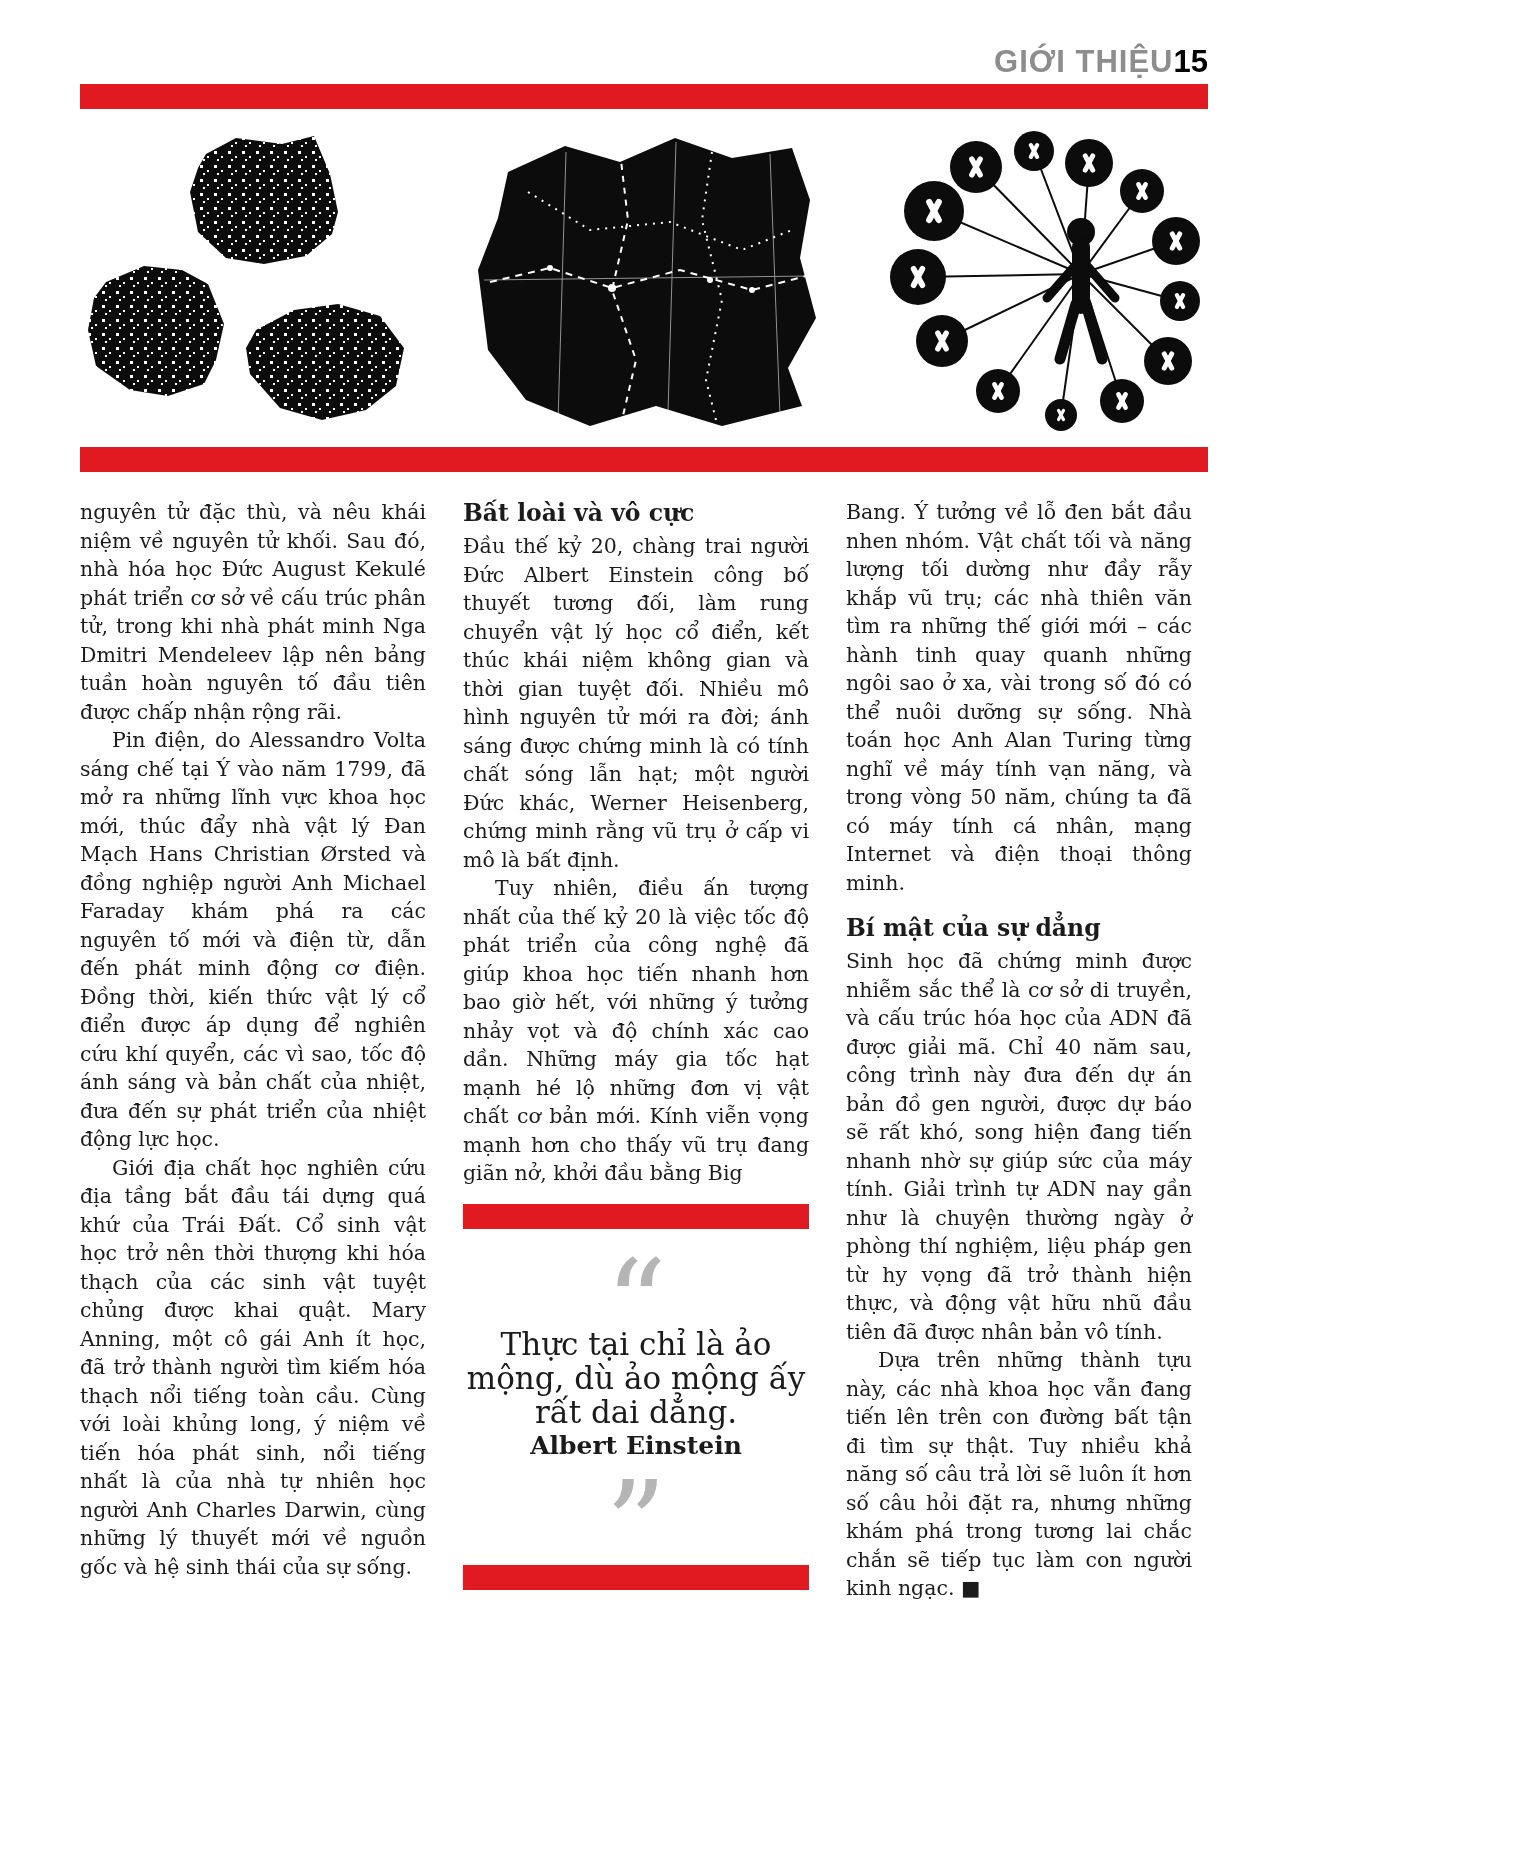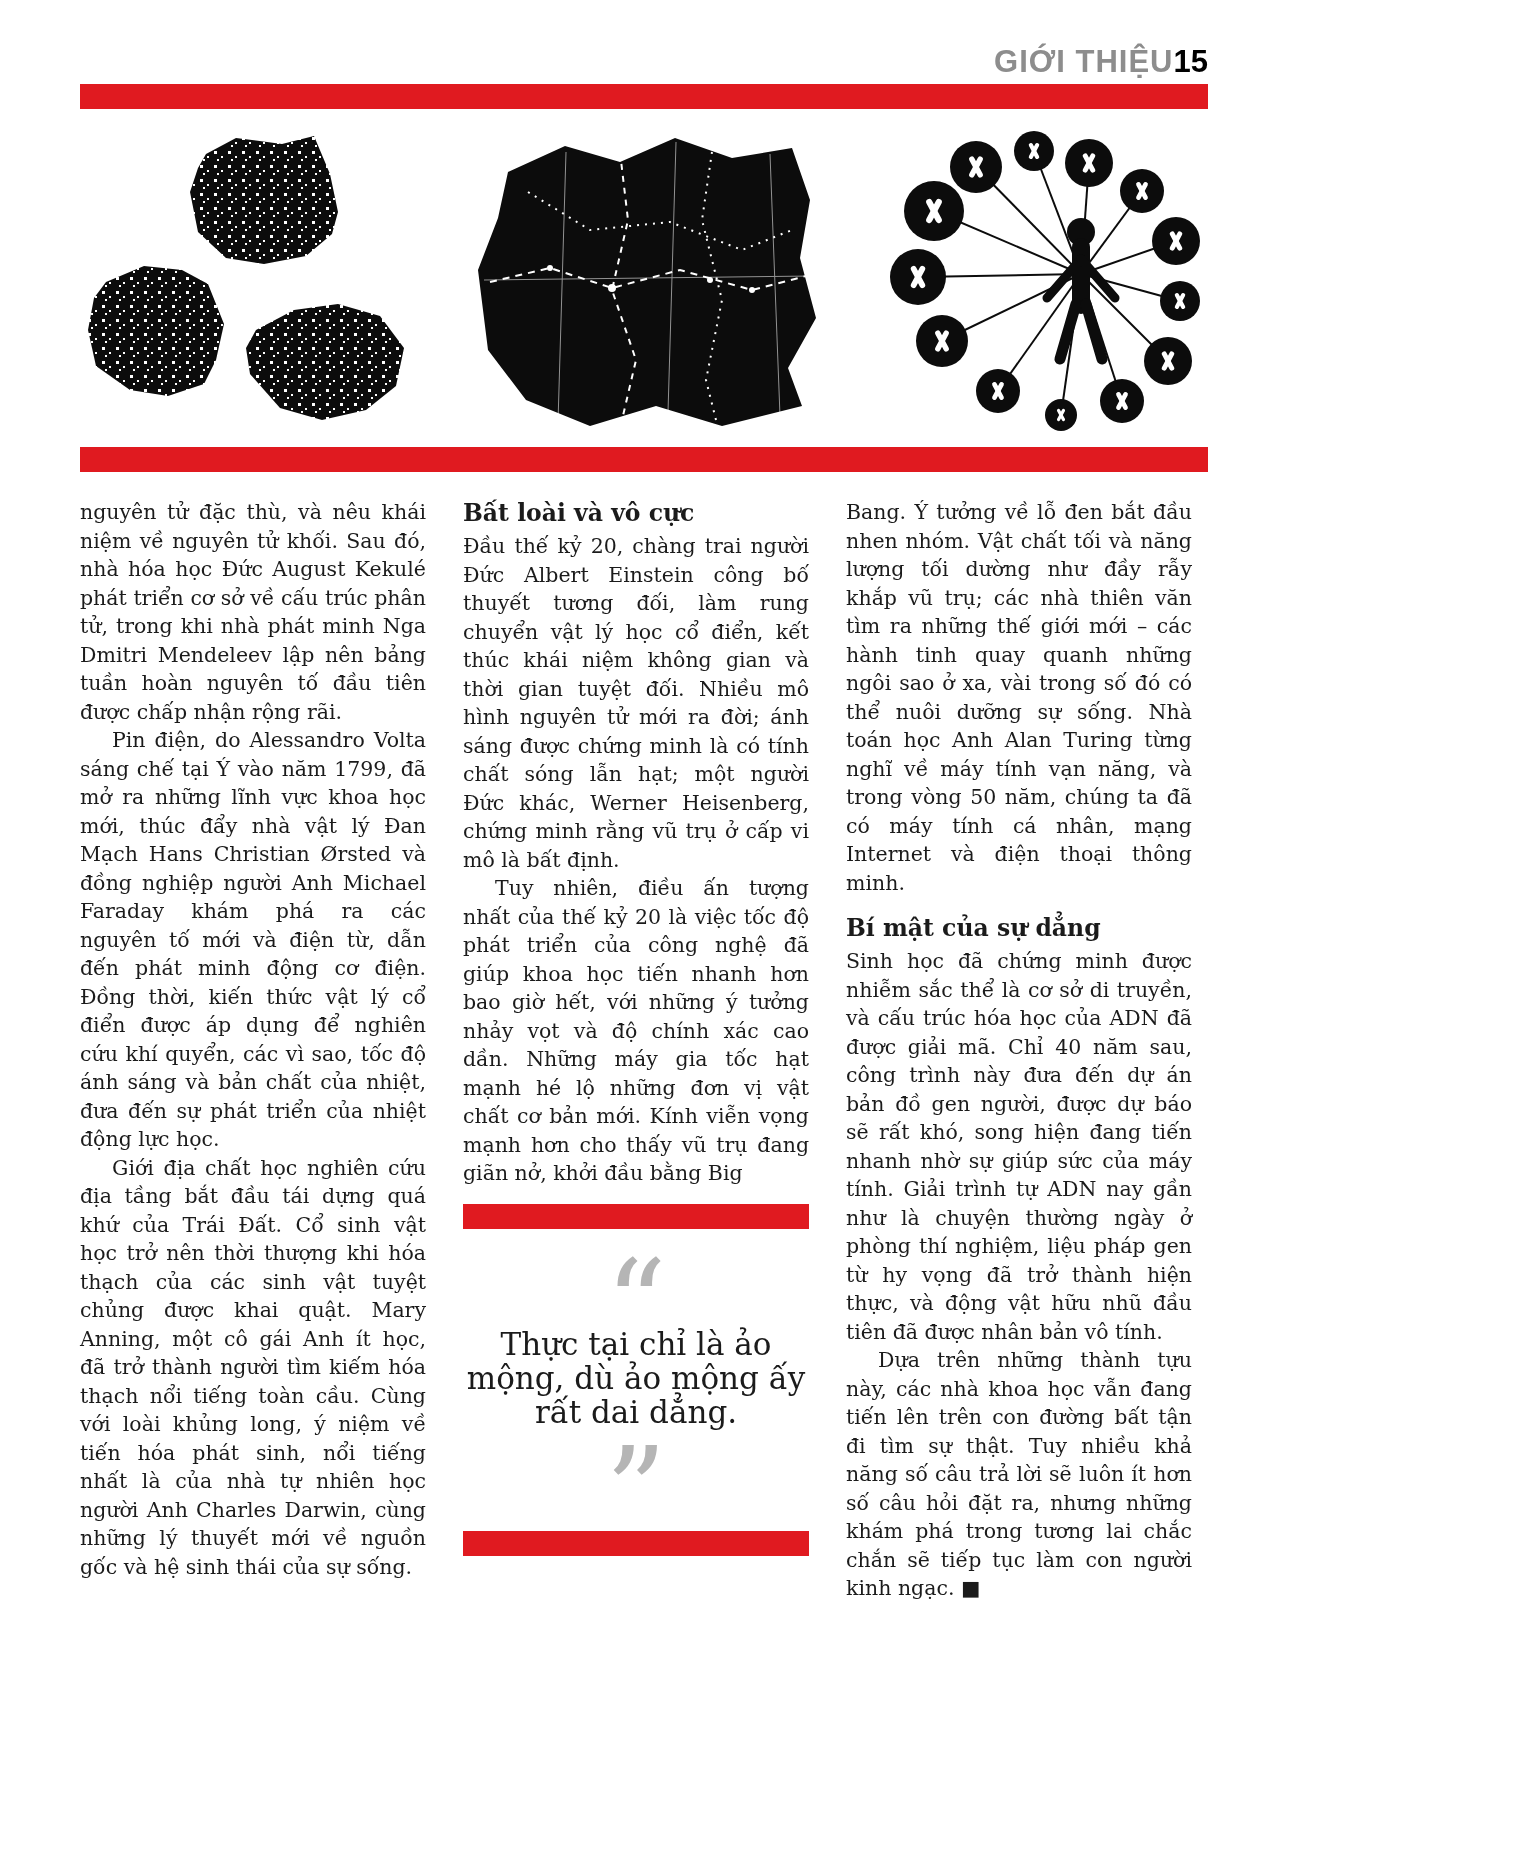--- a/index.html
+++ b/index.html
@@ -161,20 +161,21 @@
 
       <section class="col">
         <h2 class="colhead">Bất loài và vô cực</h2>
         <p>Đầu thế kỷ 20, chàng trai người Đức Albert Einstein công bố thuyết tương đối, làm rung chuyển vật lý học cổ điển, kết thúc khái niệm không gian và thời gian tuyệt đối. Nhiều mô hình nguyên tử mới ra đời; ánh sáng được chứng minh là có tính chất sóng lẫn hạt; một người Đức khác, Werner Heisenberg, chứng minh rằng vũ trụ ở cấp vi mô là bất định.</p>
         <p class="indent">Tuy nhiên, điều ấn tượng nhất của thế kỷ 20 là việc tốc độ phát triển của công nghệ đã giúp khoa học tiến nhanh hơn bao giờ hết, với những ý tưởng nhảy vọt và độ chính xác cao dần. Những máy gia tốc hạt mạnh hé lộ những đơn vị vật chất cơ bản mới. Kính viễn vọng mạnh hơn cho thấy vũ trụ đang giãn nở, khởi đầu bằng Big</p>
 
         <div class="quote-block">
           <div class="redbar"></div>
           <div class="quote-mark open">“</div>
           <div class="quote-text">Thực tại chỉ là ảo mộng, dù ảo mộng ấy rất dai dẳng.</div>
+          <div class="quote-author">Albert Einstein</div>
           <div class="quote-mark close">”</div>
           <div class="redbar"></div>
         </div>
       </section>
 
       <section class="col">
         <p>Bang. Ý tưởng về lỗ đen bắt đầu nhen nhóm. Vật chất tối và năng lượng tối dường như đầy rẫy khắp vũ trụ; các nhà thiên văn tìm ra những thế giới mới – các hành tinh quay quanh những ngôi sao ở xa, vài trong số đó có thể nuôi dưỡng sự sống. Nhà toán học Anh Alan Turing từng nghĩ về máy tính vạn năng, và trong vòng 50 năm, chúng ta đã có máy tính cá nhân, mạng Internet và điện thoại thông minh.</p>
         <h2 class="colhead spaced">Bí mật của sự dẳng</h2>
         <p>Sinh học đã chứng minh được nhiễm sắc thể là cơ sở di truyền, và cấu trúc hóa học của ADN đã được giải mã. Chỉ 40 năm sau, công trình này đưa đến dự án bản đồ gen người, được dự báo sẽ rất khó, song hiện đang tiến nhanh nhờ sự giúp sức của máy tính. Giải trình tự ADN nay gần như là chuyện thường ngày ở phòng thí nghiệm, liệu pháp gen từ hy vọng đã trở thành hiện thực, và động vật hữu nhũ đầu tiên đã được nhân bản vô tính.</p>
         <p class="indent">Dựa trên những thành tựu này, các nhà khoa học vẫn đang tiến lên trên con đường bất tận đi tìm sự thật. Tuy nhiều khả năng số câu trả lời sẽ luôn ít hơn số câu hỏi đặt ra, nhưng những khám phá trong tương lai chắc chắn sẽ tiếp tục làm con người kinh ngạc. ■</p>

